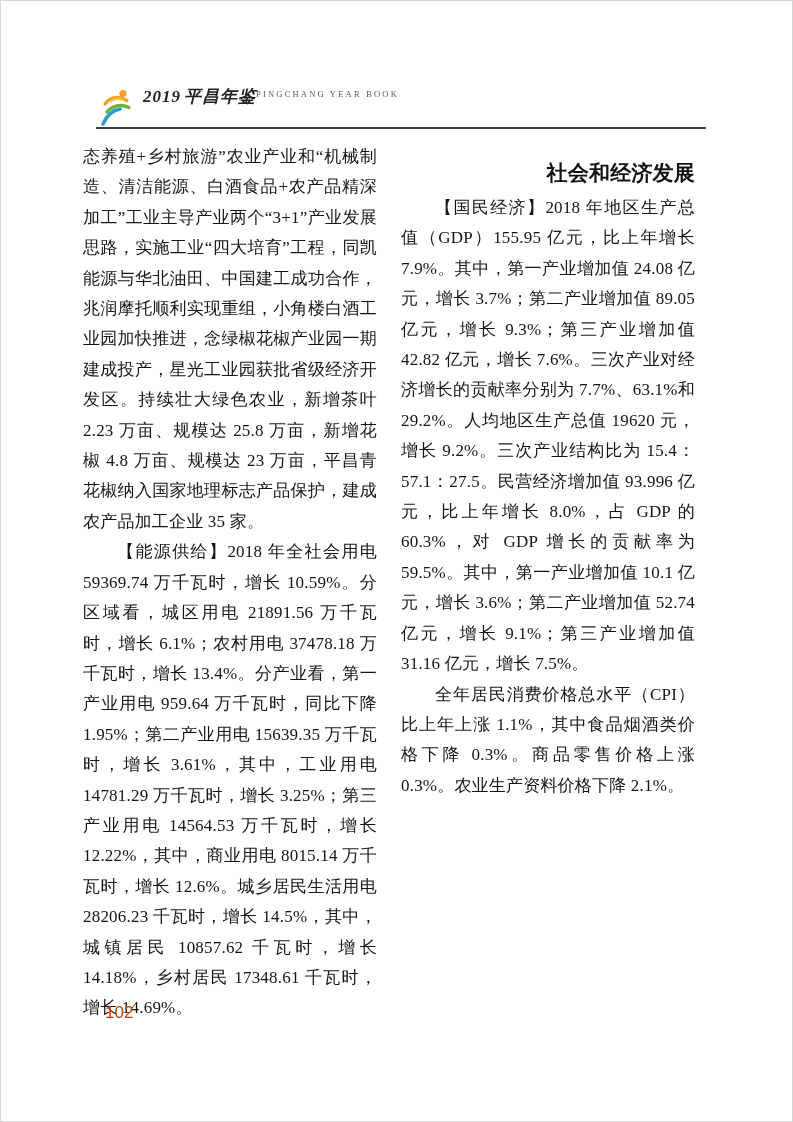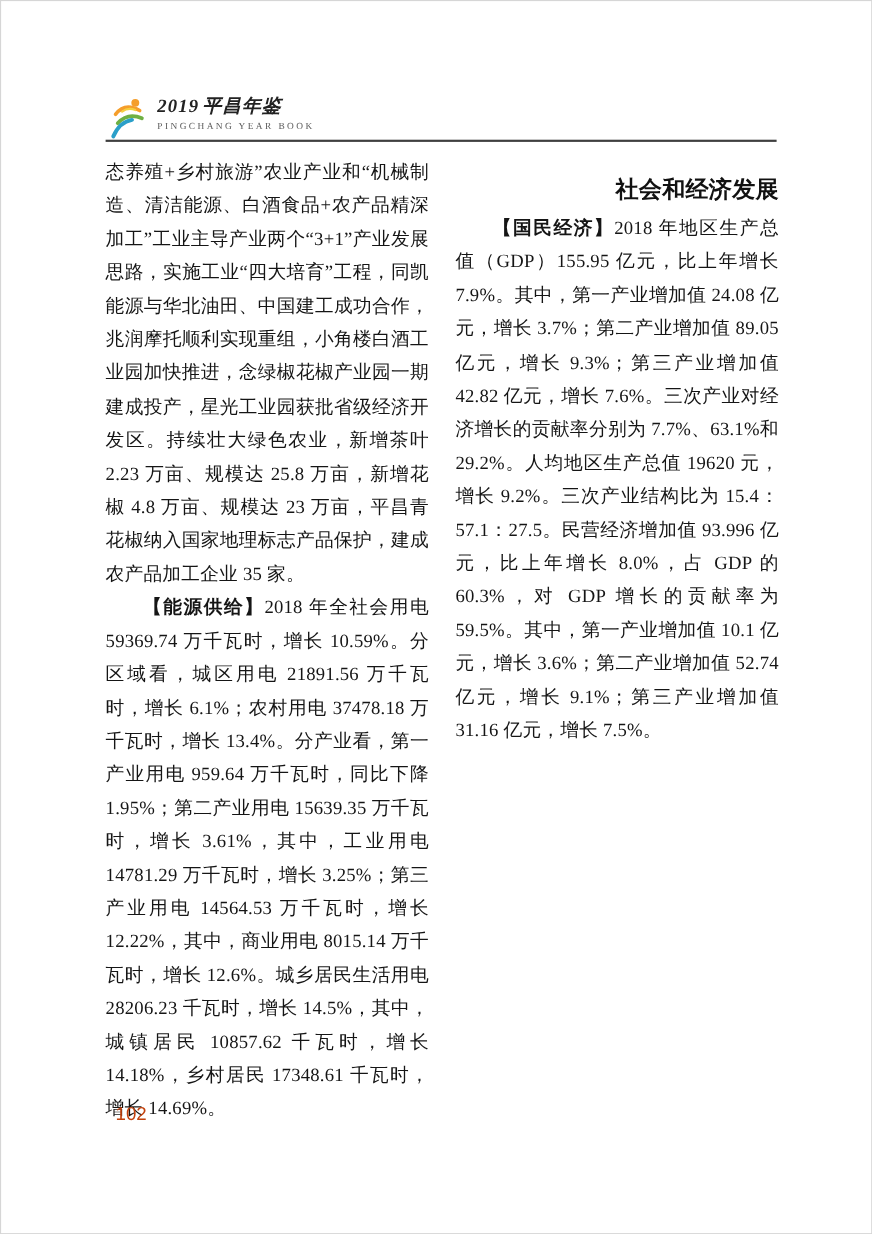--- a/index.html
+++ b/index.html
@@ -15,44 +15,44 @@
     width: 793px; height: 1122px;
     box-sizing: border-box;
     border: 1px solid #d6d6d6;
     background: #ffffff;
     overflow: hidden;
   }
 
   
   .header { position: absolute; left: 97px; top: 86px; display: flex; align-items: flex-start; gap: 7px; }
   .logo-mark { width: 38px; height: 40px; flex: 0 0 auto; }
-  .logo-text { display: flex; flex-direction: column; }
+  .logo-text { display: flex; }
   .logo-title { font-size: 17px; font-weight: bold; font-style: italic; letter-spacing: 1px; color: #222; line-height: 20px; }
   .logo-title .year { margin-right: 3px; }
   .logo-subtitle { font-size: 8.5px; color: #5a5a5a; letter-spacing: 2.2px; line-height: 11px; margin-top: 2px; font-style: normal; font-family: Liberation Serif, serif; }
   .header-rule { position: absolute; left: 95px; top: 126px; width: 610px; height: 0; border-top: 2px solid #3f3f3f; }
 
   
   .columns {
-    position: absolute; left: 95px; top: 141px; width: 612px;
+    position: absolute; left: 82px; top: 141px; width: 612px;
     display: flex; gap: 24px;
   }
   .col {
     width: 294px;
     font-size: 17px;
     line-height: 30.4px;
     text-align: justify;
     text-justify: inter-ideograph;
     letter-spacing: 0.2px;
   }
   .col p { margin: 0; text-indent: 2em; }
   .col p.no-indent { text-indent: 0; }
   .entry-label {
     font-family: "Liberation Sans", sans-serif;
-    font-weight: bold;
+    font-weight: normal;
     font-style: normal;
   }
   .section-heading {
     font-family: "Liberation Sans", sans-serif;
     font-size: 21px;
     font-weight: bold;
     text-align: right;
     text-indent: 0;
     margin: 17px 0 6px 0;
     line-height: 28px;
@@ -91,20 +91,21 @@
   <div class="columns">
 
     <section class="col">
       <p class="no-indent">态养殖+乡村旅游”农业产业和“机械制造、清洁能源、白酒食品+农产品精深加工”工业主导产业两个“3+1”产业发展思路，实施工业“四大培育”工程，同凯能源与华北油田、中国建工成功合作，兆润摩托顺利实现重组，小角楼白酒工业园加快推进，念绿椒花椒产业园一期建成投产，星光工业园获批省级经济开发区。持续壮大绿色农业，新增茶叶 2.23 万亩、规模达 25.8 万亩，新增花椒 4.8 万亩、规模达 23 万亩，平昌青花椒纳入国家地理标志产品保护，建成农产品加工企业 35 家。</p>
       <p><span class="entry-label">【能源供给】</span><span>2018 年全社会用电 59369.74 万千瓦时，增长 10.59%。分区域看，城区用电 21891.56 万千瓦时，增长 6.1%；农村用电 37478.18 万千瓦时，增长 13.4%。分产业看，第一产业用电 959.64 万千瓦时，同比下降 1.95%；第二产业用电 15639.35 万千瓦时，增长 3.61%，其中，工业用电 14781.29 万千瓦时，增长 3.25%；第三产业用电 14564.53 万千瓦时，增长 12.22%，其中，商业用电 8015.14 万千瓦时，增长 12.6%。城乡居民生活用电 28206.23 千瓦时，增长 14.5%，其中，城镇居民 10857.62 千瓦时，增长 14.18%，乡村居民 17348.61 千瓦时，增长 14.69%。</span></p>
     </section>
 
     <section class="col">
       <h2 class="section-heading">社会和经济发展</h2>
       <p><span class="entry-label">【国民经济】</span><span>2018 年地区生产总值（GDP）155.95 亿元，比上年增长 7.9%。其中，第一产业增加值 24.08 亿元，增长 3.7%；第二产业增加值 89.05 亿元，增长 9.3%；第三产业增加值 42.82 亿元，增长 7.6%。三次产业对经济增长的贡献率分别为 7.7%、63.1%和 29.2%。人均地区生产总值 19620 元，增长 9.2%。三次产业结构比为 15.4：57.1：27.5。民营经济增加值 93.996 亿元，比上年增长 8.0%，占 GDP 的 60.3%，对 GDP 增长的贡献率为 59.5%。其中，第一产业增加值 10.1 亿元，增长 3.6%；第二产业增加值 52.74 亿元，增长 9.1%；第三产业增加值 31.16 亿元，增长 7.5%。</span></p>
+      <p>全年居民消费价格总水平（CPI）比上年上涨 1.1%，其中食品烟酒类价格下降 0.3%。商品零售价格上涨 0.3%。农业生产资料价格下降 2.1%。</p>
     </section>
 
   </div>
 
   <div class="footer">
     <span>102</span>
   </div>
 
 </div>
 

